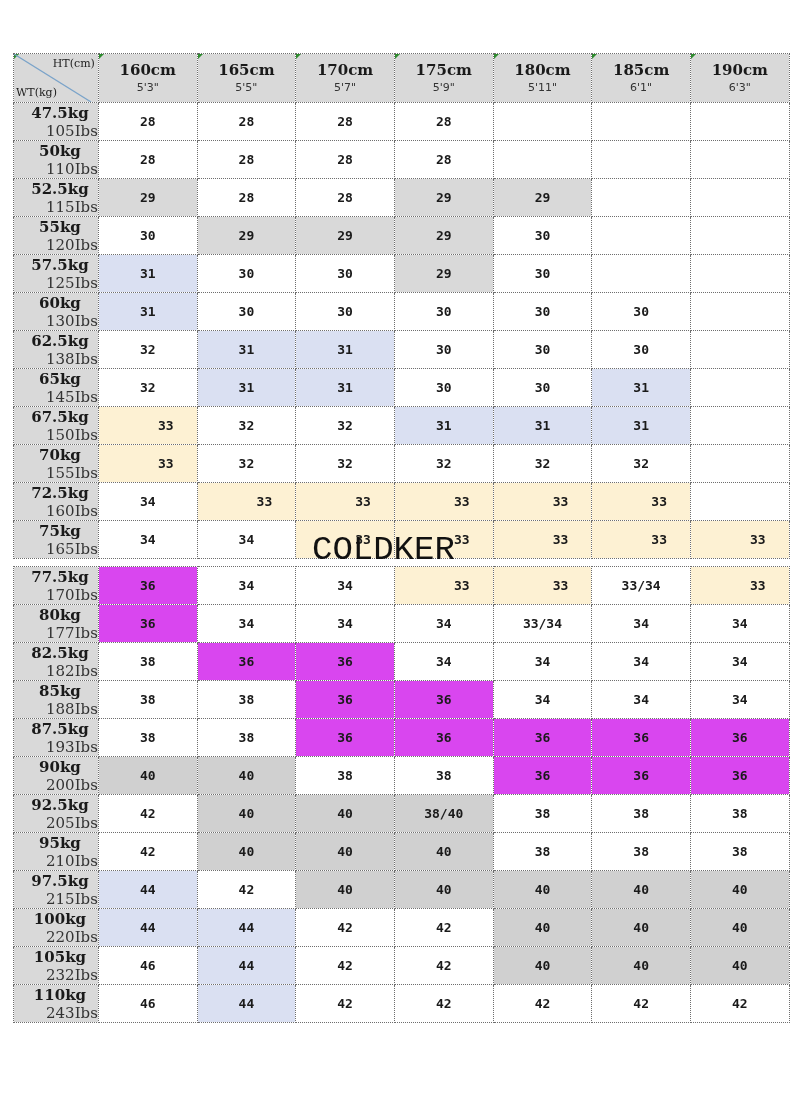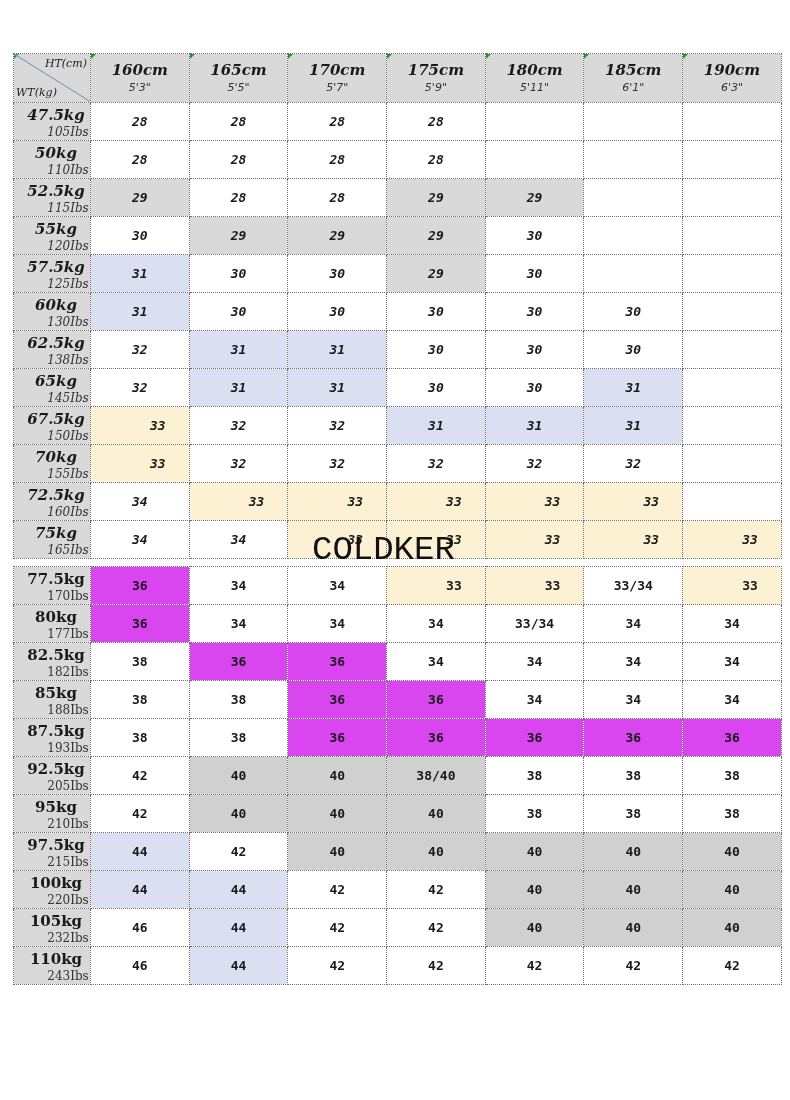--- a/index.html
+++ b/index.html
@@ -1,37 +1,37 @@
 <!DOCTYPE html>
 <html><head>
 <meta charset="utf-8">
 <style>
   html, body { margin: 0; padding: 0; background: #ffffff; }
   body { width: 790px; height: 1100px; position: relative; overflow: hidden;
          font-family: "DejaVu Serif", serif; }
   .tbl { position: absolute; left: 13px; border-collapse: collapse; table-layout: fixed; }
   .tbl td, .tbl th { border: 1px dotted #6e6e6e; padding: 0; text-align: center; vertical-align: middle;
                      overflow: hidden; white-space: nowrap; }
-  #upper { top: 53px; font-style: italic; }
+  #upper { top: 53px; }
   #lower { top: 566px; }
   col.c0 { width: 77px; }
   col.cd { width: 98.7px; }
   .hdr th { height: 48px; background: #d9d9d9; font-weight: normal; position: relative; }
   .hdr .cm { display: block; font-size: 15px; font-weight: bold; color: #1a1a1a; line-height: 20px; }
   .hdr .ft { display: block; font-size: 11px; color: #333; line-height: 16px; font-family: "DejaVu Sans", sans-serif; }
   .corner { position: relative; height: 48px; background: #d9d9d9; }
   .corner svg { position: absolute; left: 0; top: 0; }
   .corner .ht { position: absolute; right: 3px; top: 3px; font-size: 11px; color: #222; }
   .corner .wt { position: absolute; left: 2px; bottom: 3px; font-size: 11px; color: #222; }
   .tick { position: absolute; top: 0; left: 0; width: 0; height: 0;
           border-top: 5px solid #2e8b2e; border-right: 5px solid transparent; }
   tr.row td { height: 37px; }
   td.wt-cell { background: #d9d9d9; line-height: 1; padding-left: 8px; }
   td.wt-cell .kg { display: block; font-size: 15px; font-weight: bold; color: #1a1a1a; margin-top: 2px; }
-  td.wt-cell .lbs { display: block; font-size: 12px; color: #333; margin-top: 3px; margin-left: 24px; }
+  td.wt-cell .lbs { display: block; font-size: 15px; color: #333; margin-top: 3px; margin-left: 24px; }
   td.v { font-size: 13px; font-weight: bold; color: #1a1a1a; font-family: "DejaVu Sans Mono", monospace; }
   td.w { background: #ffffff; }
   td.g { background: #d9d9d9; }
   td.d { background: #d0d0d0; }
   td.b { background: #dae0f2; }
   td.y { background: #fdf1d3; padding-left: 36px; }
   td.p { background: #d946ef; }
   .watermark { position: absolute; left: 312px; top: 530px; font-family: Liberation Mono, monospace;
                font-size: 34px; color: #111; letter-spacing: 0px; line-height: 40px; z-index: 5; }
 </style>
@@ -328,20 +328,33 @@
         <td class="v w">38</td>
         <td class="v w">38</td>
         <td class="v p">36</td>
         <td class="v p">36</td>
         <td class="v p">36</td>
         <td class="v p">36</td>
         <td class="v p">36</td>
       </tr>
       <tr class="row">
         <td class="wt-cell">
+          <span class="kg">90kg</span>
+          <span class="lbs">200Ibs</span>
+        </td>
+        <td class="v d">40</td>
+        <td class="v d">40</td>
+        <td class="v w">38</td>
+        <td class="v w">38</td>
+        <td class="v p">36</td>
+        <td class="v p">36</td>
+        <td class="v p">36</td>
+      </tr>
+      <tr class="row">
+        <td class="wt-cell">
           <span class="kg">92.5kg</span>
           <span class="lbs">205Ibs</span>
         </td>
         <td class="v w">42</td>
         <td class="v d">40</td>
         <td class="v d">40</td>
         <td class="v d">38/40</td>
         <td class="v w">38</td>
         <td class="v w">38</td>
         <td class="v w">38</td>

